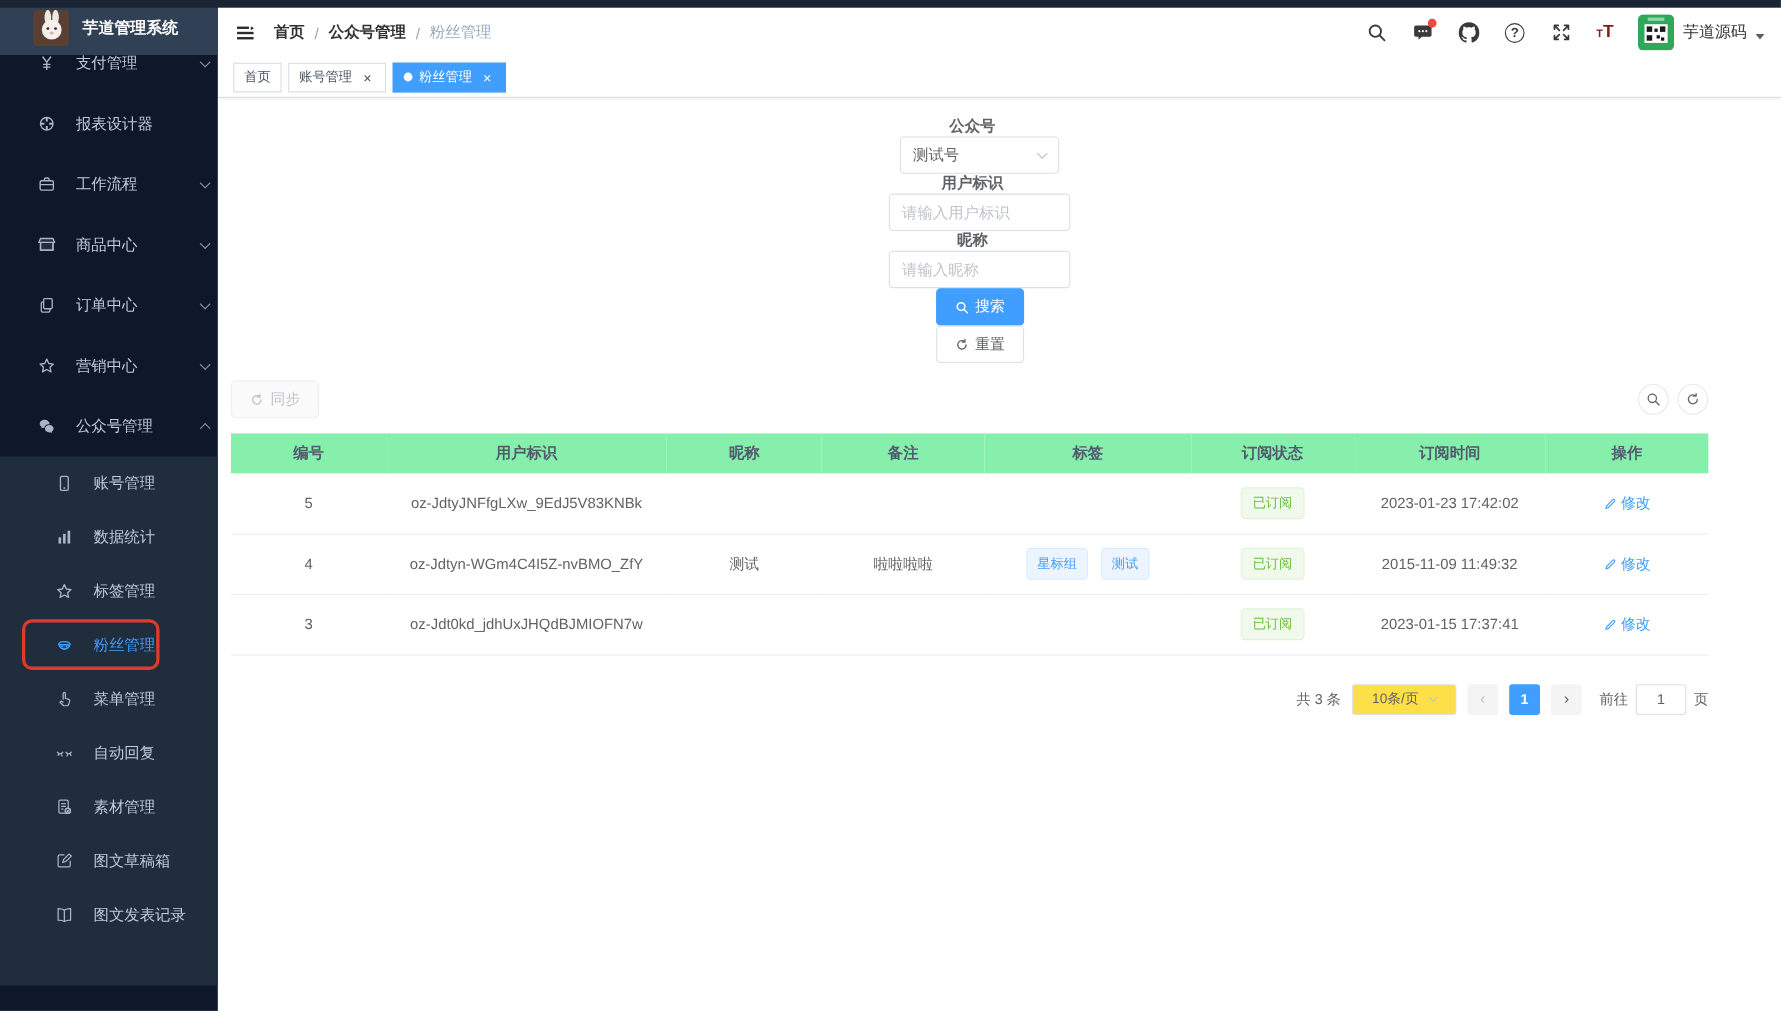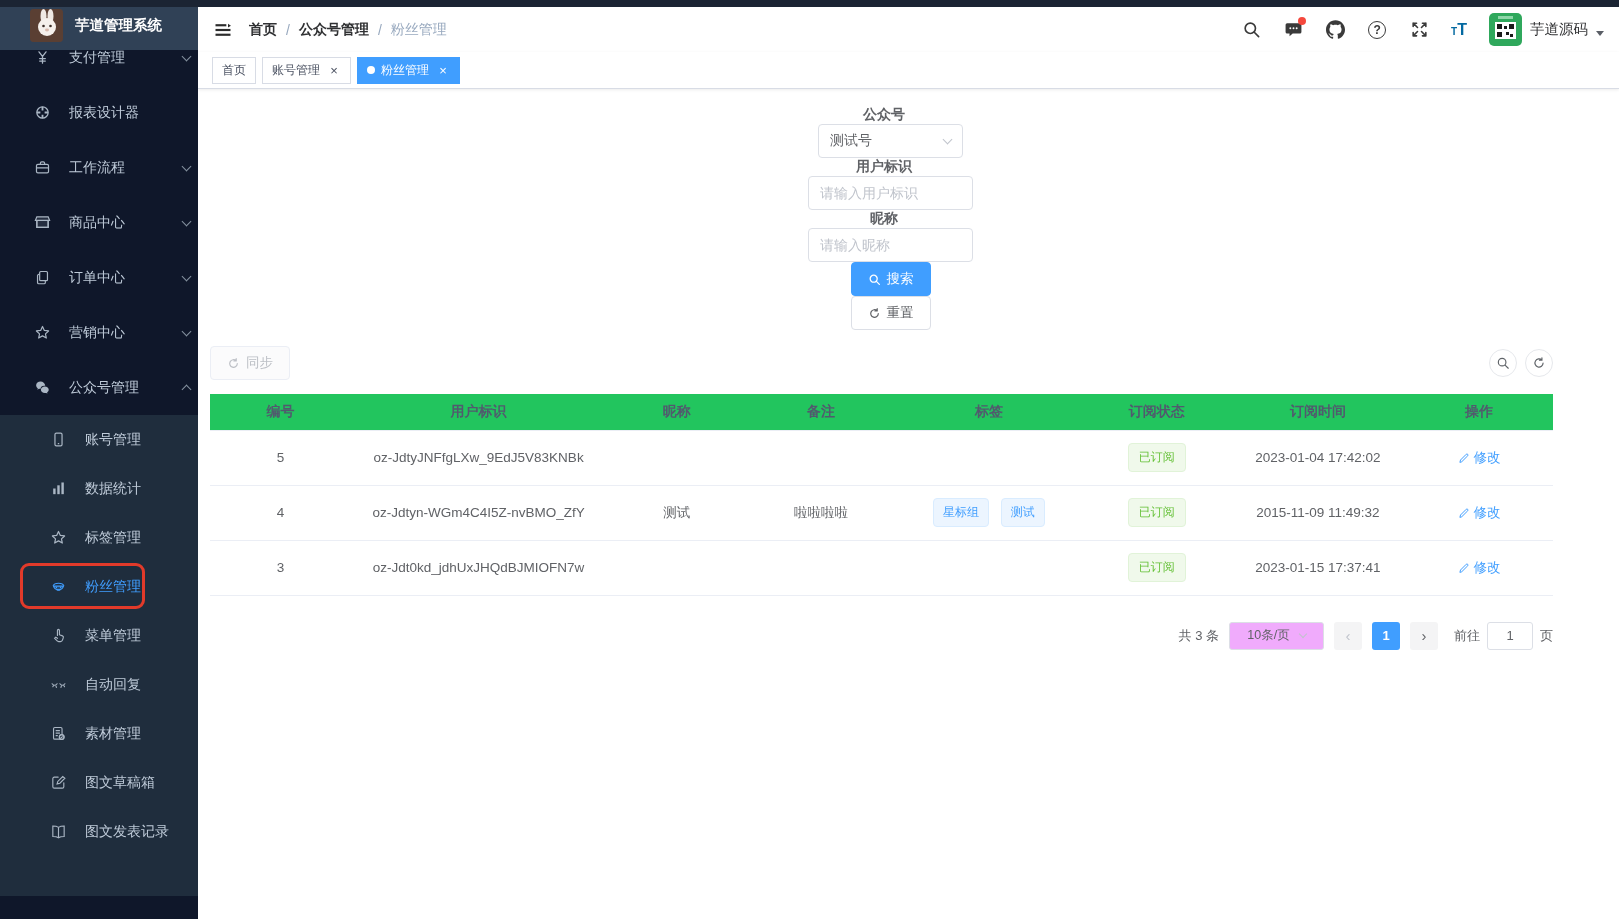--- a/index.html
+++ b/index.html
@@ -31,21 +31,21 @@
   .hamburger { width:20px; height:20px; cursor:pointer; color:#2c2c2c; margin-right:16px; }
   .breadcrumb { display:flex; align-items:center; gap:9px; font-size:14px; }
   .bc-link { color:#303133; font-weight:600; cursor:pointer; }
   .bc-sep { color:#97a8be; }
   .bc-current { color:#97a8be; }
   .nav-right { margin-left:auto; display:flex; align-items:center; gap:22px; }
   .nav-icon { width:20px; height:20px; color:#3a3a3a; cursor:pointer; position:relative; display:flex; align-items:center; justify-content:center; }
   .nav-icon svg { width:19px; height:19px; }
   .badge-dot { position:absolute; right:-3px; top:-3px; width:8px; height:8px; border-radius:50%; background:#f5483d; }
   .help-circle { width:18px; height:18px; border:1.6px solid #3a3a3a; border-radius:50%; font-size:12px; font-weight:bold; display:flex; align-items:center; justify-content:center; }
-  .fontsize-icon { font-weight:600; color:#0369a1; cursor:pointer; }
+  .fontsize-icon { font-weight:600; color:#7f1d1d; cursor:pointer; }
   .fontsize-icon .small-t { font-size:10px; } .fontsize-icon .big-t { font-size:16px; }
   .user-area { display:flex; align-items:center; gap:8px; cursor:pointer; }
   .avatar { width:33px; height:33px; border-radius:5px; overflow:hidden; flex:none; }
   .username { font-size:14.5px; color:#303133; }
   .caret-down { width:0; height:0; border-left:4.5px solid transparent; border-right:4.5px solid transparent; border-top:5.5px solid #5a5e66; margin-top:8px; }
 
   .tabs-bar { height:37px; border-bottom:1px solid #d8dce5; box-shadow:0 1px 3px 0 rgba(0,0,0,.08); display:flex; align-items:center; padding:0 14px; gap:6px; }
   .tab { height:27px; display:flex; align-items:center; border:1px solid #d8dce5; background:#fff; color:#495060; font-size:12px; padding:0 9px; cursor:pointer; }
   .tab .dot { width:8px; height:8px; border-radius:50%; background:#fff; margin-right:6px; display:none; }
   .tab.active { background:#409eff; border-color:#409eff; color:#fff; }
@@ -63,30 +63,30 @@
   .btn { height:34px; border-radius:4px; font-size:13.5px; display:inline-flex; align-items:center; justify-content:center; cursor:pointer; border:1px solid #dcdfe6; background:#fff; color:#606266; padding:0 16px; gap:6px; }
   .btn svg { width:13px; height:13px; }
   .btn.primary { background:#409eff; border-color:#409eff; color:#fff; }
   .btn.disabled { background:#fbfbfc; border-color:#ebeef5; color:#bdc0c6; cursor:not-allowed; }
   .toolbar-row { display:flex; align-items:center; margin-bottom:14px; }
   .circle-btn { width:28px; height:28px; border-radius:50%; border:1px solid #e6e8ec; background:#fff; color:#5f6368; display:flex; align-items:center; justify-content:center; cursor:pointer; }
   .circle-btn svg { width:14px; height:14px; }
   .circle-gap { width:8px; }
 
   table.grid { width:100%; border-collapse:collapse; table-layout:fixed; }
-  .grid th { background:#22c55e; height:36px; font-size:14px; color:#515a6e; font-weight:700; text-align:center; border-bottom:1px solid #ebeef5; }
+  .grid th { background:#86efac; height:36px; font-size:14px; color:#515a6e; font-weight:700; text-align:center; border-bottom:1px solid #ebeef5; }
   .grid td { height:55px; text-align:center; font-size:13.5px; color:#606266; border-bottom:1px solid #ebeef5; }
   .status-tag { display:inline-block; background:#f0f9eb; border:1px solid #e1f3d8; color:#67c23a; font-size:12px; border-radius:4px; padding:5px 10px; }
   .blue-tag { display:inline-block; background:#ecf5ff; border:1px solid #d9ecff; color:#409eff; font-size:12px; border-radius:4px; padding:5px 9px; margin:0 4px; }
   .edit-link { color:#409eff; font-size:13.5px; cursor:pointer; display:inline-flex; align-items:center; gap:4px;justify-content:center; }
   .edit-link svg { width:12px; height:12px; }
 
   .pagination { display:flex; align-items:center; justify-content:flex-end; margin-top:26px; gap:10px; font-size:13px; color:#606266; }
   .pg-total { font-weight:400; margin-right:0; }
-  .pg-size { width:95px; height:28px; border:1px solid #dcdfe6; border-radius:3px; display:flex; align-items:center; justify-content:center; gap:10px; font-size:12.5px; color:#606266; cursor:pointer; background:#f0abfc; }
+  .pg-size { width:95px; height:28px; border:1px solid #dcdfe6; border-radius:3px; display:flex; align-items:center; justify-content:center; gap:10px; font-size:12.5px; color:#606266; cursor:pointer; background:#fde047; }
   .pg-size .sel-chev { width:6px; height:6px; border-right:1.3px solid #c0c4cc; border-bottom:1.3px solid #c0c4cc; transform:rotate(45deg); margin-top:-3px; }
   .pg-btn { width:28px; height:28px; border-radius:3px; background:#f4f4f5; color:#c0c4cc; display:flex; align-items:center; justify-content:center; font-size:15px; cursor:pointer; }
   .pg-btn.next { color:#606266; }
   .pg-page { width:28px; height:28px; border-radius:3px; background:#409eff; color:#fff; font-weight:600; display:flex; align-items:center; justify-content:center; font-size:13px; cursor:pointer; }
   .pg-goto { display:flex; align-items:center; gap:7px; margin-left:6px; }
   .pg-input { width:46px; height:28px; border:1px solid #dcdfe6; border-radius:3px; text-align:center; font-size:13px; color:#606266; outline:none; }
 </style>
 </head>
 <body>
 
@@ -432,21 +432,21 @@
         </tr>
       </thead>
       <tbody>
         <tr>
           <td>5</td>
           <td>oz-JdtyJNFfgLXw_9EdJ5V83KNBk</td>
           <td></td>
           <td></td>
           <td></td>
           <td><span class="status-tag">已订阅</span></td>
-          <td>2023-01-04 17:42:02</td>
+          <td>2023-01-23 17:42:02</td>
           <td>
             <span class="edit-link">
               <svg viewBox="0 0 24 24" fill="none" stroke="currentColor" stroke-width="2" stroke-linecap="round">
                   <path d="M4 20l1-4L16.5 4.5a1.9 1.9 0 0 1 2.7 0l.3.3a1.9 1.9 0 0 1 0 2.7L8 19z"></path>
                 </svg>
               <span>修改</span>
             </span>
           </td>
         </tr>
         <tr>

